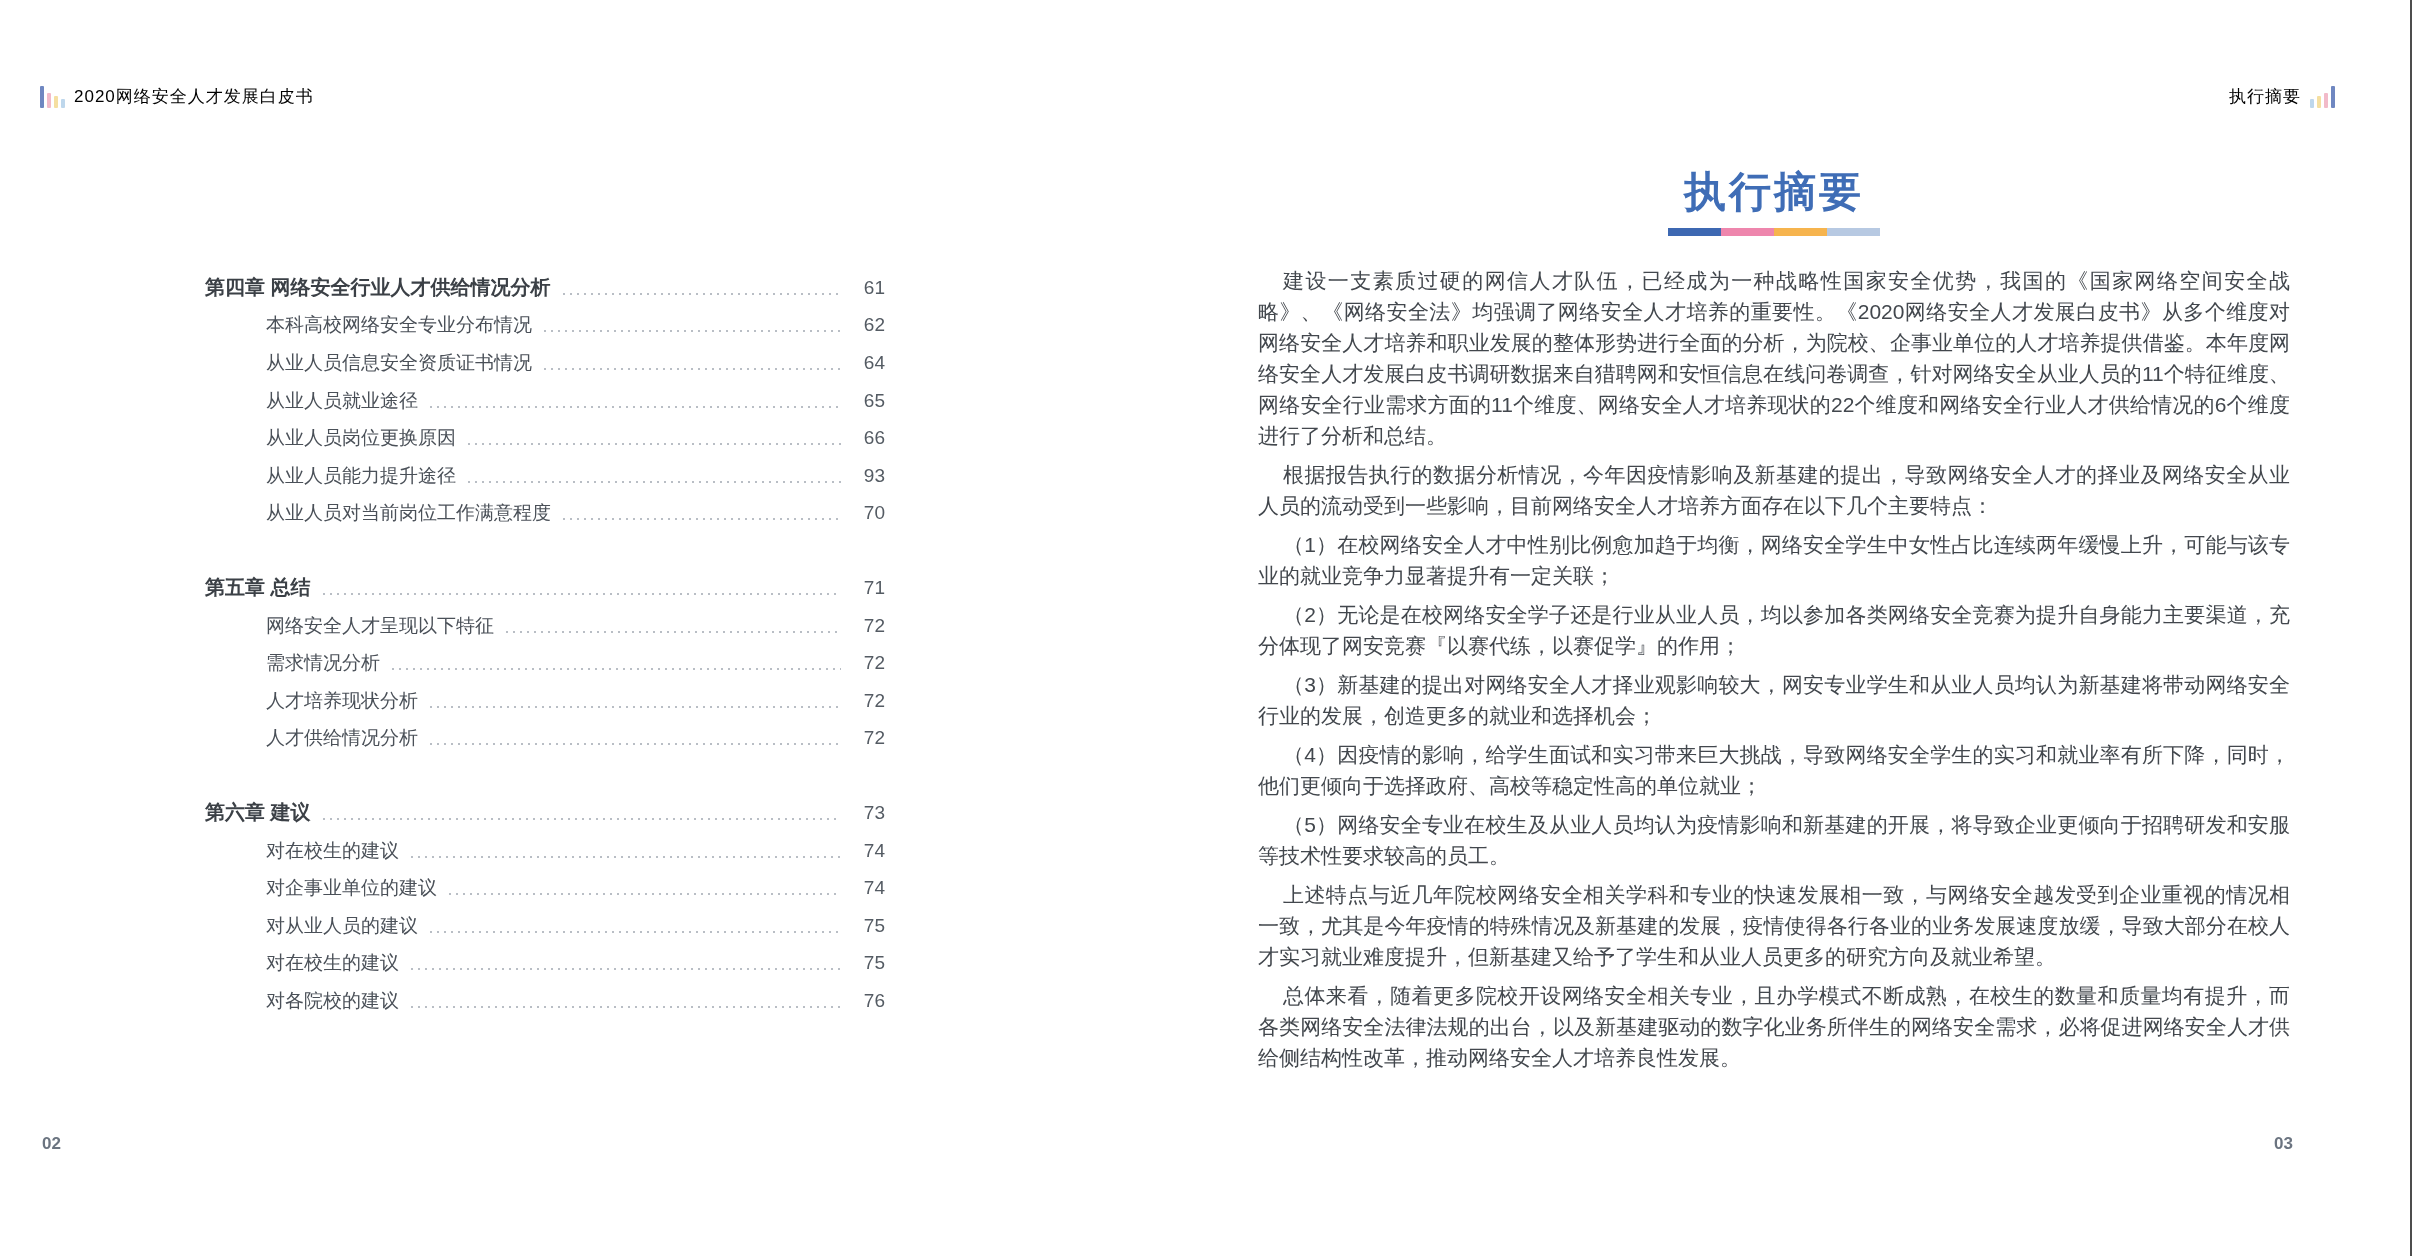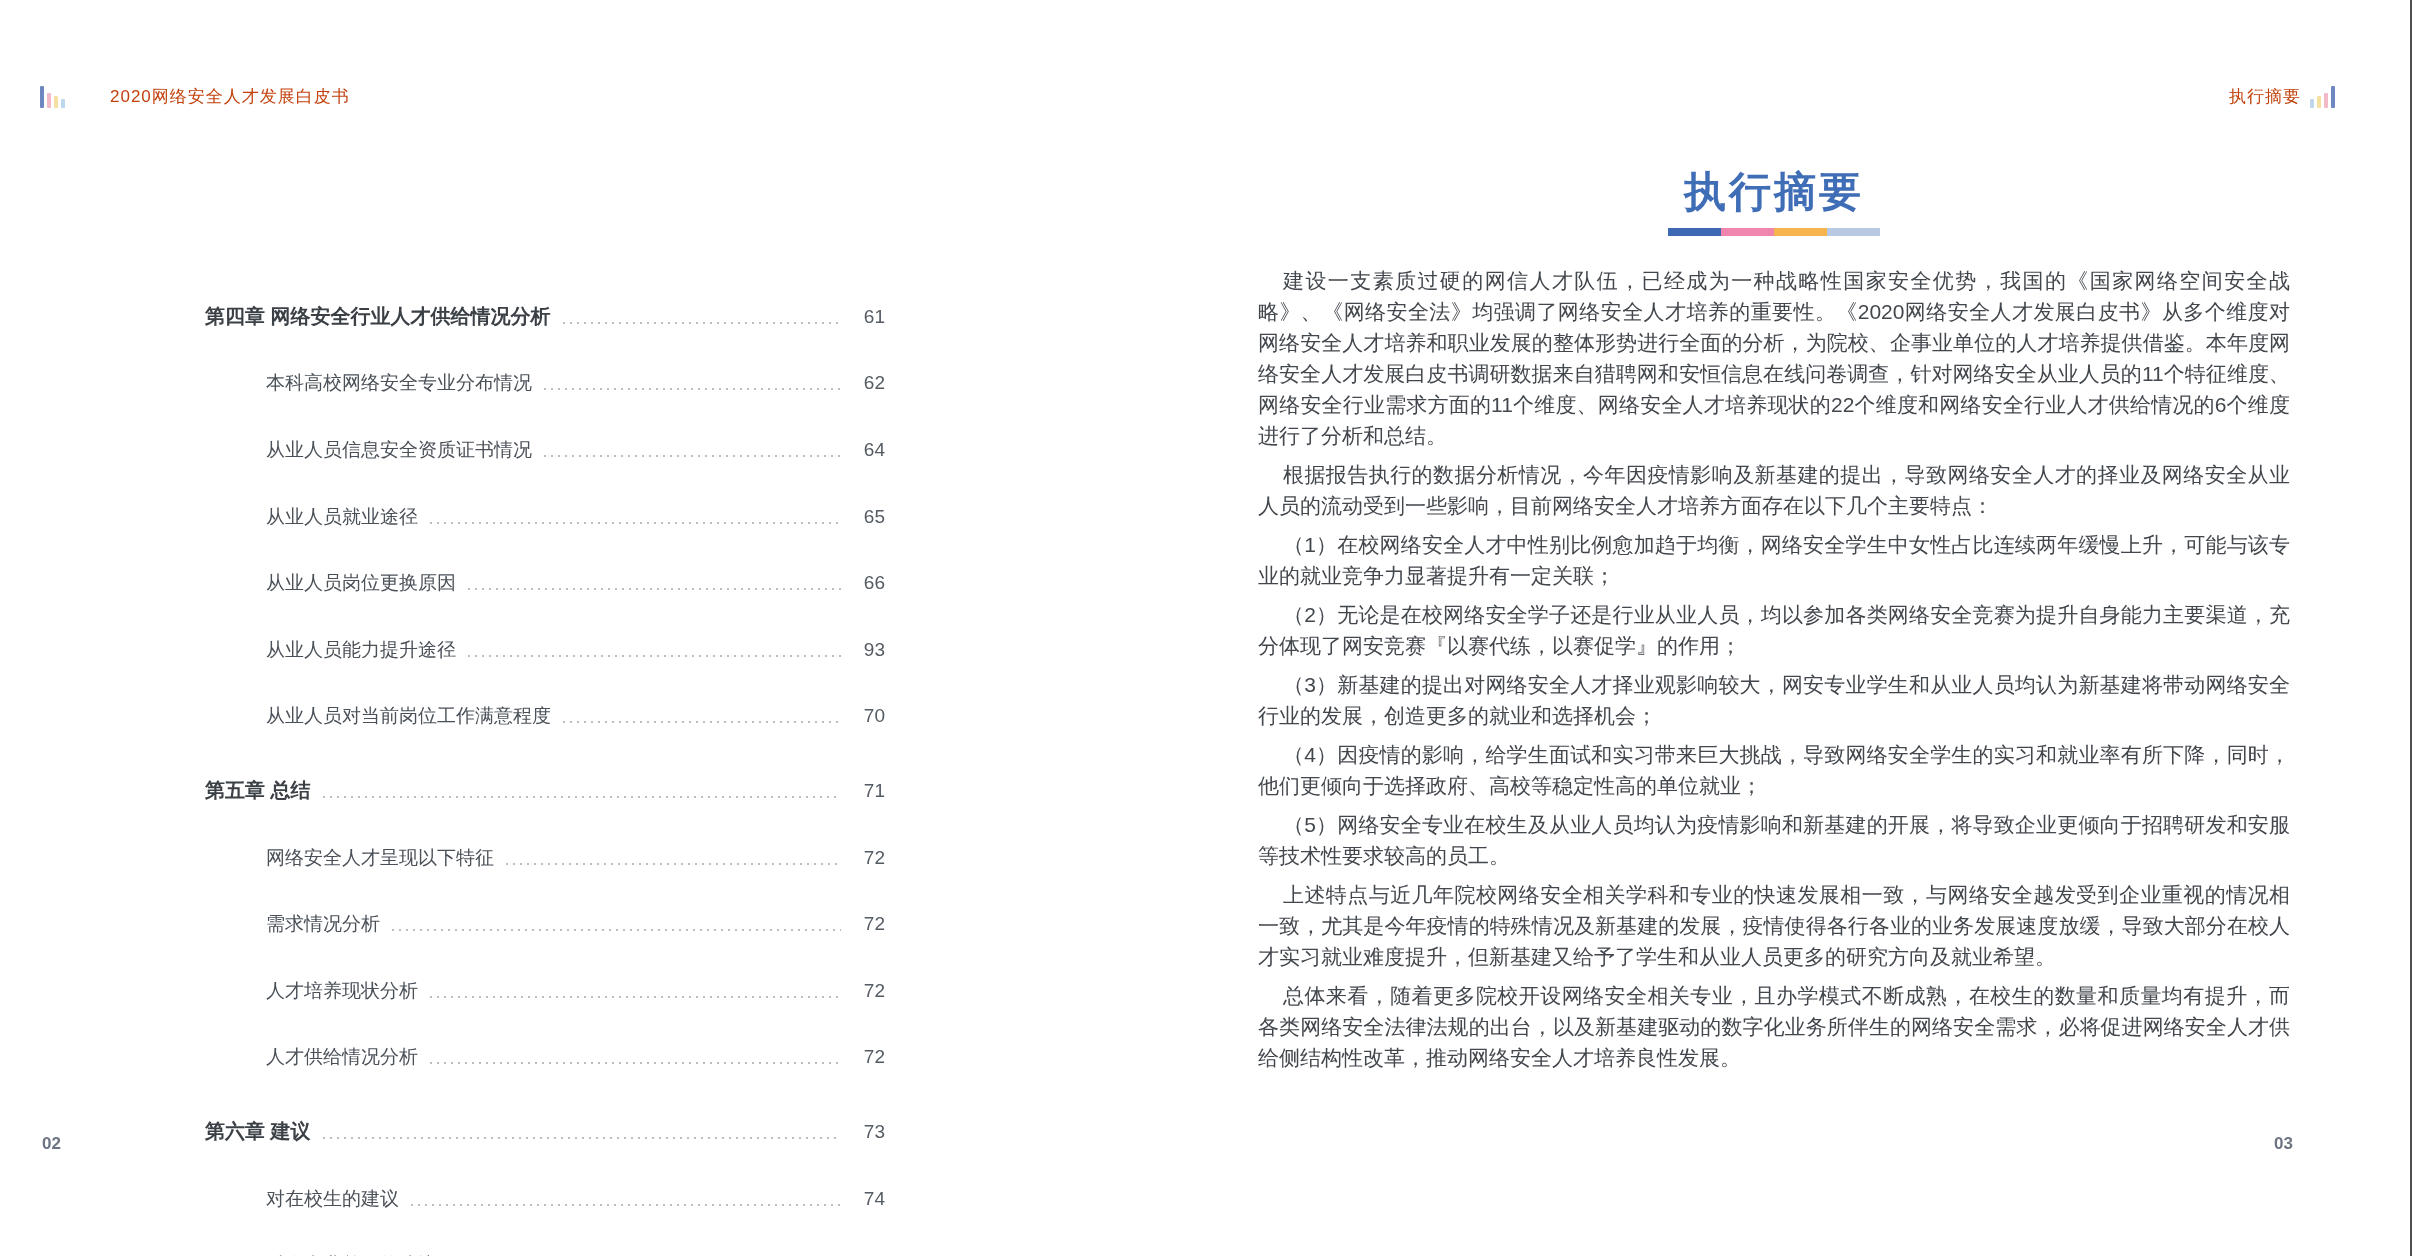--- a/index.html
+++ b/index.html
@@ -10,36 +10,36 @@
     position:relative;
     overflow:hidden;
   }
   .page{position:absolute;inset:0;}
   .window-edge{position:absolute;top:0;bottom:0;right:4px;width:2px;background:#4e4e4e;}
 
   
   .running-header{position:absolute;top:84px;display:flex;align-items:center;gap:9px;}
   .running-header.left{left:40px;}
   .running-header.right{right:81px;}
-  .running-header .hdr-text{font-size:17px;color:#c2410c;letter-spacing:1px;margin-left:36px;}
+  .running-header .hdr-text{font-size:17px;color:#000000;letter-spacing:1px;}
   .bars{display:flex;align-items:flex-end;gap:3px;height:24px;}
   .bars i{display:block;width:4px;border-radius:1px;}
   .bars.desc .b1{height:22px;background:#6f87c1;}
   .bars.desc .b2{height:15px;background:#f2bac9;}
   .bars.desc .b3{height:12px;background:#f5dfa1;}
   .bars.desc .b4{height:9px; background:#bed7ec;}
   .bars.asc .b1{height:9px; background:#bed7ec;}
   .bars.asc .b2{height:12px;background:#f5dfa1;}
   .bars.asc .b3{height:15px;background:#f2bac9;}
   .bars.asc .b4{height:22px;background:#6f87c1;}
 
   
   .toc{position:absolute;left:205px;top:269px;width:680px;}
   .toc-section + .toc-section{margin-top:37px;}
-  .toc-row{display:flex;align-items:center;height:37.6px;margin-top:29px;}
+  .toc-row{display:flex;align-items:center;height:37.6px;}
   .toc-row .lbl{white-space:nowrap;font-size:19px;color:#4a5058;}
   .toc-row.chapter .lbl{font-size:20px;font-weight:bold;color:#3b4046;}
   .toc-row.sub{padding-left:61px;}
   .leader{flex:1;height:2px;align-self:center;margin:12px 10px 0 12px;
     background:repeating-linear-gradient(to right,#b9bec5 0 2px,transparent 2px 7px);}
   .toc-row .pg{width:34px;text-align:right;font-size:19px;color:#545b63;flex:none;}
 
   
   .summary{position:absolute;left:1258px;top:166px;width:1032px;}
   .summary-title{margin:0;text-align:center;font-size:42px;line-height:52px;

